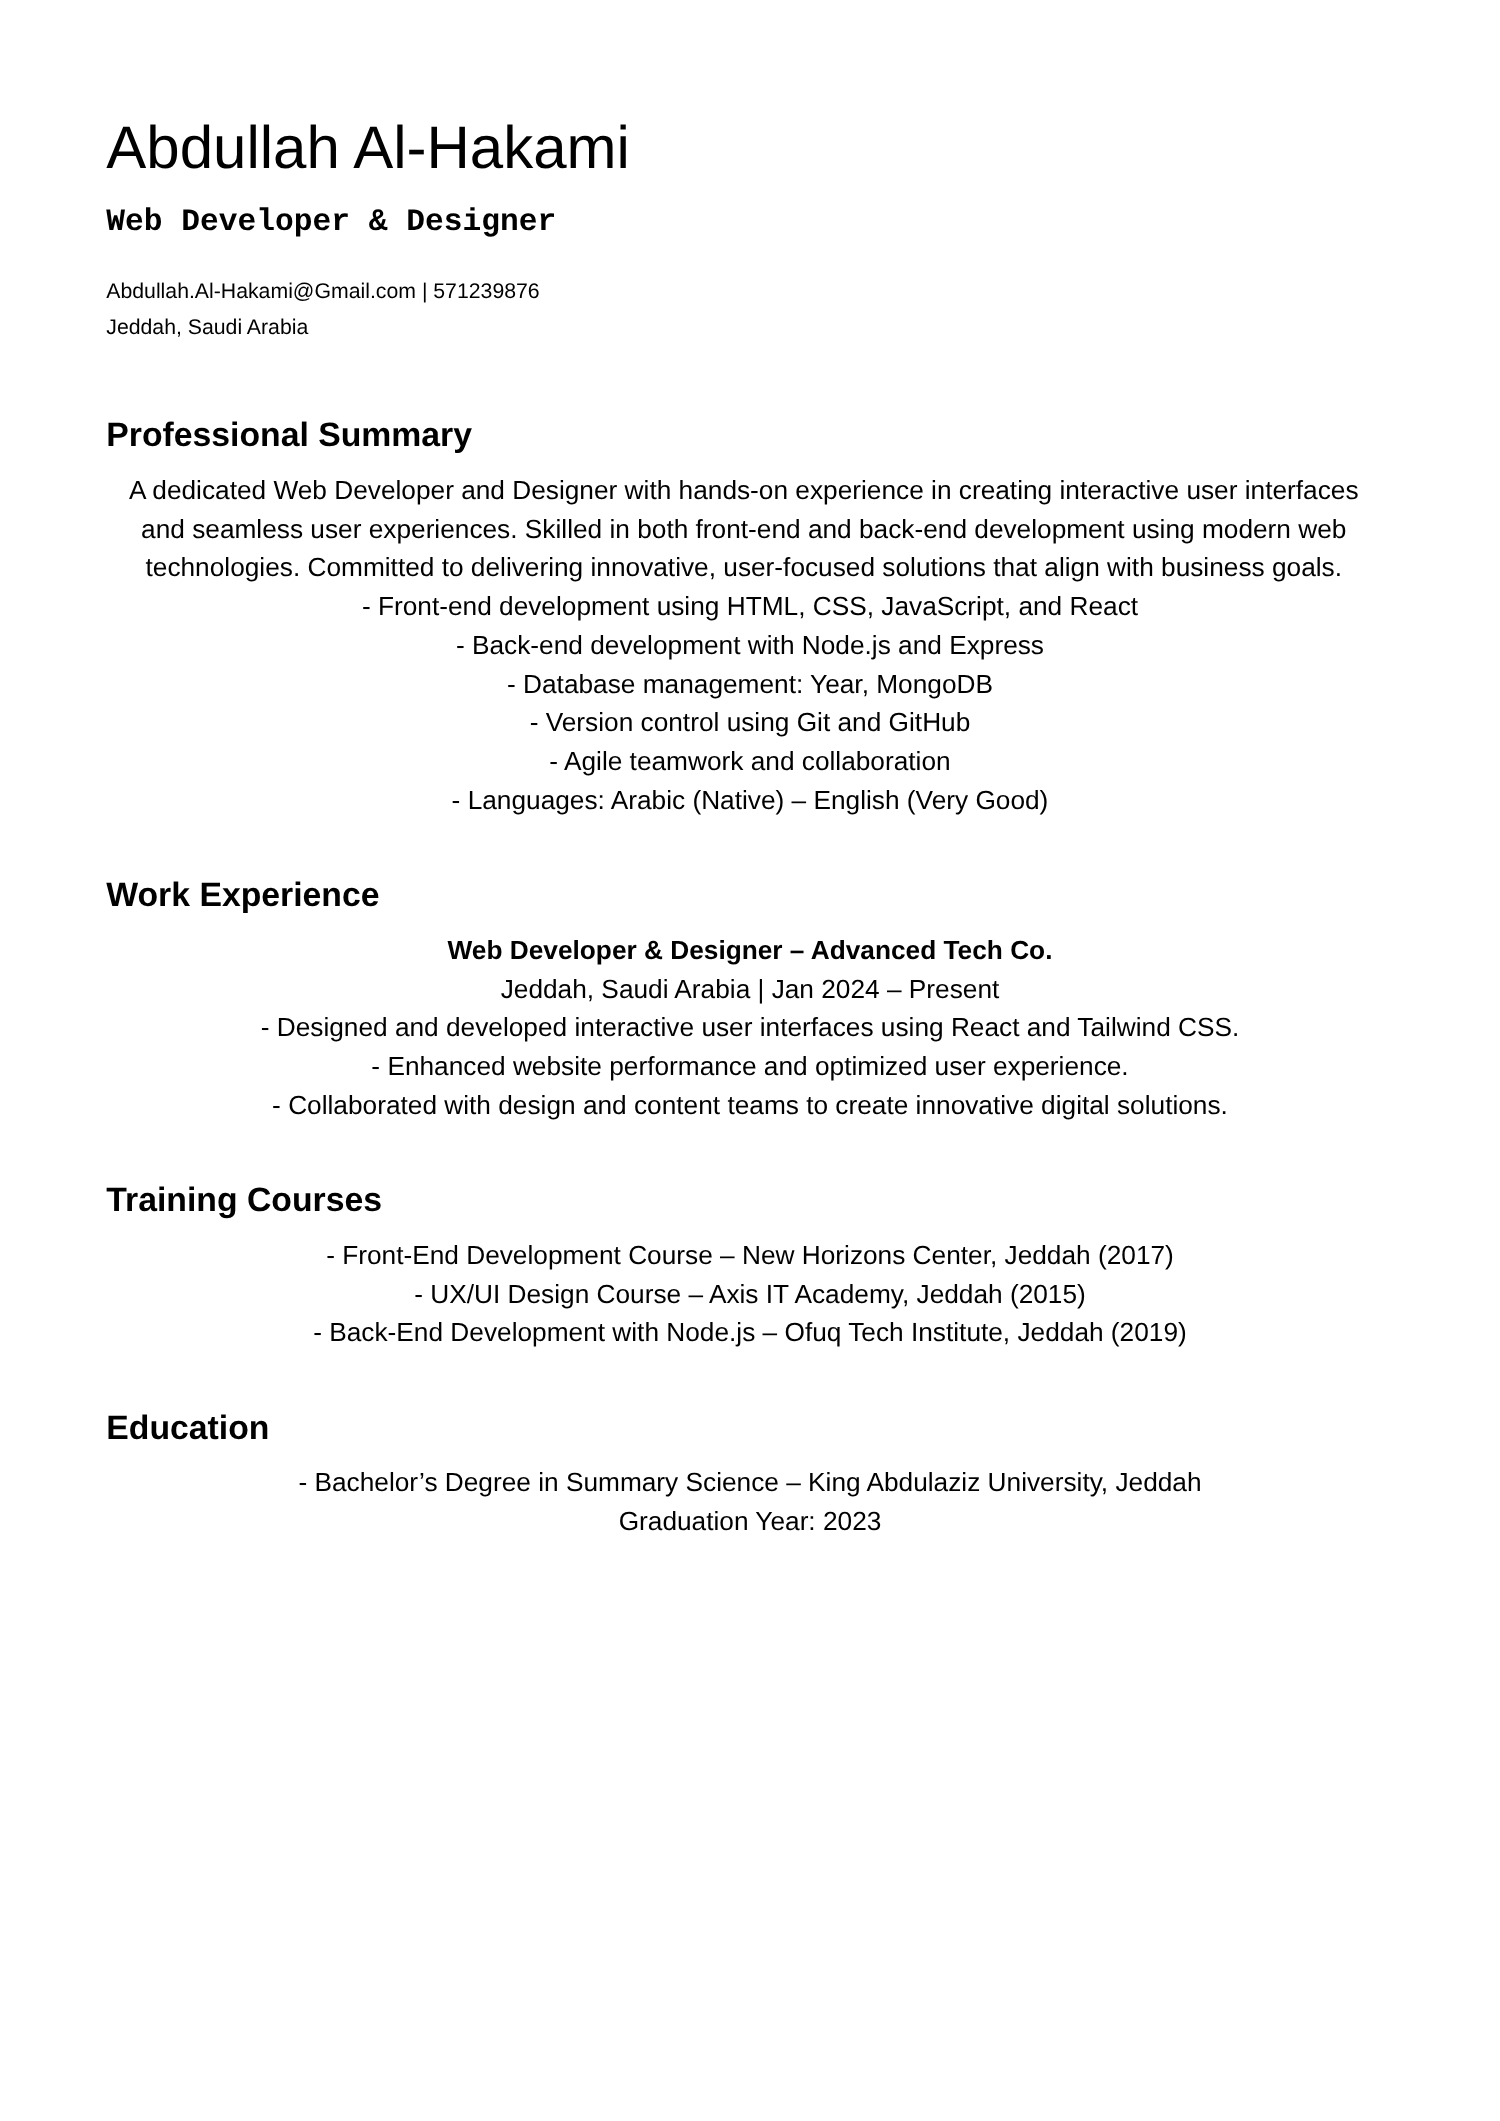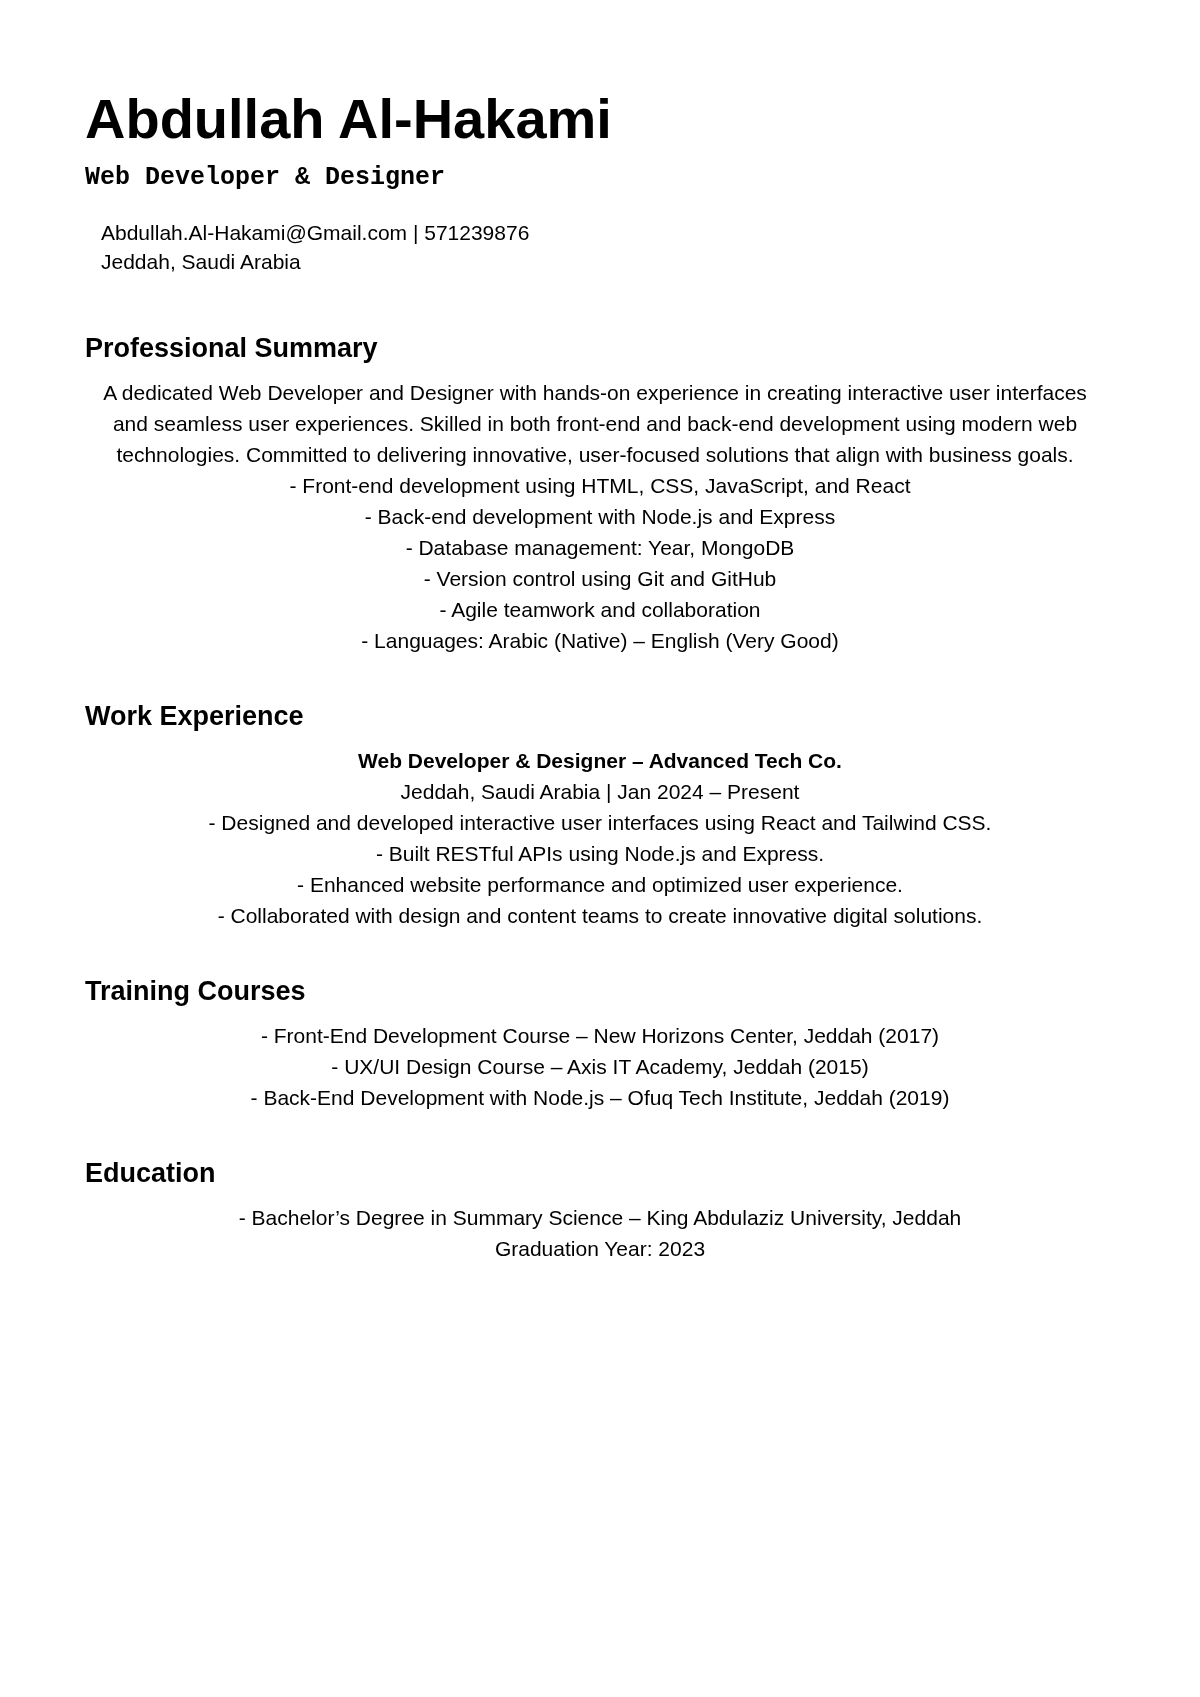--- a/index.html
+++ b/index.html
@@ -12,36 +12,36 @@
     width: 1200px;
     min-height: 1697px;
     box-sizing: border-box;
     background: #ffffff;
     color: #000000;
     padding: 96px 85px 40px 85px;
     font-family: "Liberation Sans", sans-serif;
     -webkit-font-smoothing: antialiased;
   }
   h1.name {
-    font-size: 56px;
-    font-weight: 700;
+    font-size: 48px;
+    font-weight: 400;
     line-height: 46px;
     margin: 0 0 21px 0;
   }
   h2.role {
     font-size: 25px;
     font-weight: 700;
     line-height: 29px;
     margin: 0 0 26px 0;
     font-family: Liberation Mono, monospace;
   }
   p.contact {
-    font-size: 21px;
+    font-size: 17px;
     line-height: 29px;
-    margin: 16px;
+    margin: 0;
   }
   section.sec {
     margin: 0;
   }
   section.sec h3 {
     font-size: 27px;
     font-weight: 700;
     line-height: 33px;
     margin: 44px 0 12px 0;
   }
@@ -84,21 +84,20 @@
     <p class="body">- Version control using Git and GitHub</p>
     <p class="body">- Agile teamwork and collaboration</p>
     <p class="body">- Languages: Arabic (Native) – English (Very Good)</p>
   </section>
 
   <section class="sec">
     <h3>Work Experience</h3>
     <p class="body job-title">Web Developer &amp; Designer – Advanced Tech Co.</p>
     <p class="body">Jeddah, Saudi Arabia | Jan 2024 – Present</p>
     <p class="body">- Designed and developed interactive user interfaces using React and Tailwind CSS.</p>
-    <p class="body">- Built RESTful APIs using Node.js and Express.</p>
     <p class="body">- Enhanced website performance and optimized user experience.</p>
     <p class="body">- Collaborated with design and content teams to create innovative digital solutions.</p>
   </section>
 
   <section class="sec">
     <h3>Training Courses</h3>
     <p class="body">- Front-End Development Course – New Horizons Center, Jeddah (2017)</p>
     <p class="body">- UX/UI Design Course – Axis IT Academy, Jeddah (2015)</p>
     <p class="body">- Back-End Development with Node.js – Ofuq Tech Institute, Jeddah (2019)</p>
   </section>

